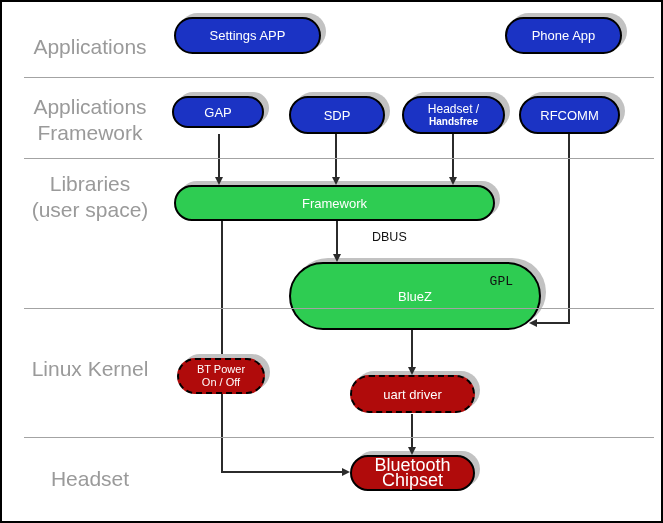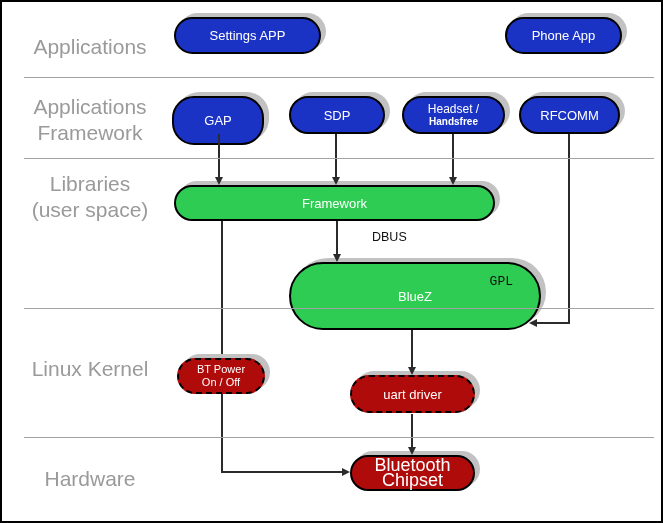--- a/index.html
+++ b/index.html
@@ -101,31 +101,31 @@
     <div>Framework</div>
   </div>
   <div class="layer-label" style="top:169px">
     <div>Libraries</div>
     <div>(user space)</div>
   </div>
   <div class="layer-label" style="top:354px">
     <div>Linux Kernel</div>
   </div>
   <div class="layer-label" style="top:464px">
-    <div>Hardware</div>
+    <div>Headset</div>
   </div>
 
   <div class="pill blue" style="left:172px;top:15px;width:147px;height:37px">
     <span>Settings APP</span>
   </div>
   <div class="pill blue" style="left:503px;top:15px;width:117px;height:37px">
     <span>Phone App</span>
   </div>
 
-  <div class="pill blue" style="left:170px;top:94px;width:92px;height:49px">
+  <div class="pill blue" style="left:170px;top:94px;width:92px;height:32px">
     <span>GAP</span>
   </div>
   <div class="pill blue" style="left:287px;top:94px;width:96px;height:38px">
     <span>SDP</span>
   </div>
   <div class="pill blue" style="left:400px;top:94px;width:103px;height:38px;font-size:12px;line-height:13px">
     <span>Headset /</span>
     <span class="sub">Handsfree</span>
   </div>
   <div class="pill blue" style="left:517px;top:94px;width:101px;height:38px">

